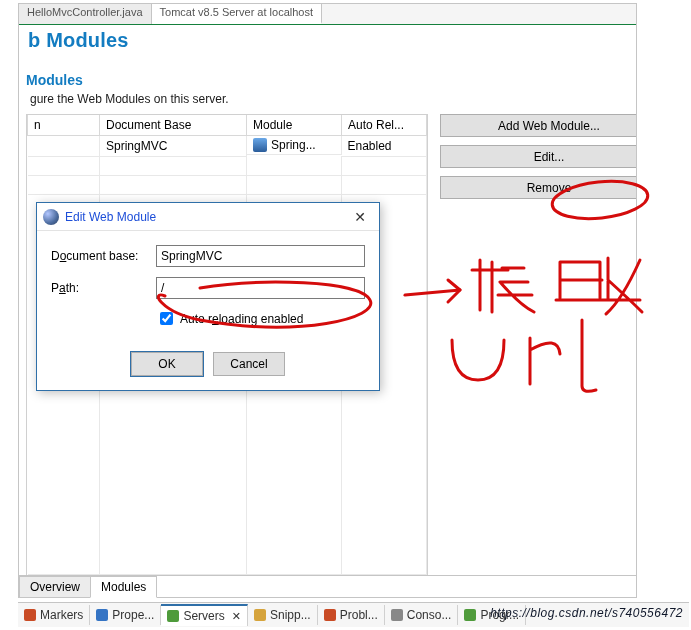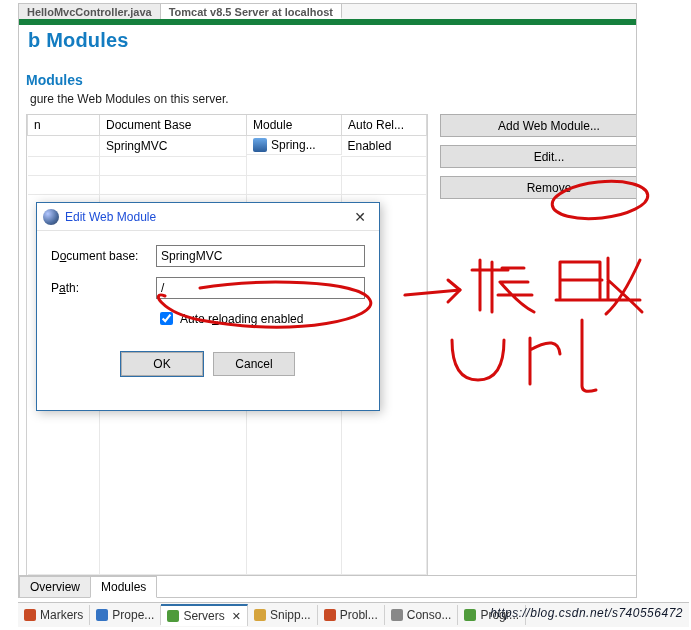--- a/index.html
+++ b/index.html
@@ -1,18 +1,18 @@
 <!DOCTYPE html>
 <html><head>
 <meta charset="utf-8">
 <style>
   * { box-sizing: border-box; font-family: "Segoe UI", Tahoma, sans-serif; font-size: 12px; }
   body { margin: 0; padding: 0; width: 691px; height: 630px; background: #fff; position: relative; overflow: hidden; color: #000;}
   .outer { border: 1px solid #c5c5c5; width: 619px; height: 595px; position: absolute; left: 18px; top: 3px; display:flex; flex-direction:column;}
-  .maintabs { display:flex; border-bottom:6px solid #15803d; background:#f5f5f5; height:21px; overflow:hidden;font-weight:bold;}
+  .maintabs { display:flex; border-bottom:1px solid #15803d; background:#f5f5f5; height:21px; overflow:hidden;}
   .maintab { padding:2px 8px; border-right:1px solid #c5c5c5; background:#ececec; font-size:11px; color:#555;}
   .maintab.active { background:#fff; border-bottom:2px solid #fff;}
   .content { flex:1; background:#fff; padding:4px 0 0 7px; position:relative; overflow:hidden;}
   .heading1 { font-size:20px; font-weight:600; color:#137cc1; margin:0 0 20px 2px; letter-spacing:0.2px;}
   .heading2 { font-size:14px; font-weight:600; color:#137cc1; margin:0 0 4px 0;}
   .desc { font-size:12px; color:#1a1a1a; margin:0 0 8px 4px;}
 
   .hbox { display:flex; align-items:flex-start; gap:12px; padding:0 6px 0 0;}
   .tablewrap { flex:1; border:1px solid #d0d0d0; }
   .tbl { width:100%; border-collapse:collapse; table-layout:fixed;}
@@ -25,27 +25,27 @@
   .bottomtabs { display:flex; height:22px; background:#fff; border-top:1px solid #c5c5c5; align-items:flex-end;}
   .bottomtab { padding:3px 10px; border:1px solid #c5c5c5; border-bottom:none; background:#ececec; margin-right:-1px; font-size:12px;}
   .bottomtab.active { background:#fff; border-bottom:1px solid #fff; position:relative; top:1px;}
 
   
   .modal { position:absolute; left:36px; top:202px; width:344px; background:#fff; border:1px solid #2f6fa8; box-shadow:2px 2px 10px rgba(0,0,0,.25);}
   .titlebar { height:28px; display:flex; align-items:center; padding:0 6px; background:#fff; border-bottom:1px solid #e3e3e3;}
   .dlgicon { width:16px; height:16px; margin-right:6px; border-radius:50%; background:radial-gradient(circle at 30% 30%, #b3c7ff 0%, #4b6b9e 60%, #2b3d5c 100%); display:inline-block;}
   .dlgtitle { flex:1; font-size:12px; color:#1d4ed8;}
   .closex { width:26px; height:20px; display:flex; align-items:center; justify-content:center; cursor:pointer; font-size:14px; color:#333;}
-  .dlgbody { padding:14px 14px 20px 14px;}
+  .dlgbody { padding:14px 14px 0 14px;}
   .formrow { display:flex; align-items:center; margin-bottom:10px;}
   .formrow label { width:105px; }
   .formrow input[type=text] { flex:1; height:22px; border:1px solid #7a7a7a; padding:0 4px; background:#fff;}
   .chkrow { margin-left:105px; display:flex; align-items:center; gap:4px; margin-bottom:18px;}
   .dlgbtns { display:flex; justify-content:center; gap:10px; padding:6px 0 14px;}
-  .dlgbtn { width:82px; height:24px; border:1px solid #adadad; background:#e1e1e1; cursor:pointer; display:flex; align-items:center; justify-content:center;}
+  .dlgbtn { width:72px; height:24px; border:1px solid #adadad; background:#e1e1e1; cursor:pointer; display:flex; align-items:center; justify-content:center;}
   .dlgbtn.default { outline:1px solid #2f6fa8; outline-offset:0;}
   .underline { text-decoration:underline; }
 
   
   .views { position:absolute; left:18px; top:602px; width:671px; height:25px; display:flex; align-items:center; border-top:1px solid #c5c5c5; background:#f6f6f6; overflow:hidden;}
   .viewtab { display:flex; align-items:center; gap:4px; padding:3px 6px; border-right:1px solid #d0d0d0; font-size:11px; color:#333; white-space:nowrap;}
   .viewtab.active { background:#fff; border-top:2px solid #2f6fa8;}
   .vi { width:12px; height:12px; display:inline-block; border-radius:2px;}
   .vi.red { background:#c94b25;} .vi.blu{background:#3574c4;} .vi.grn{background:#4f9b3b;} .vi.yel{background:#d6a43c;} .vi.gry{background:#888;}
 

